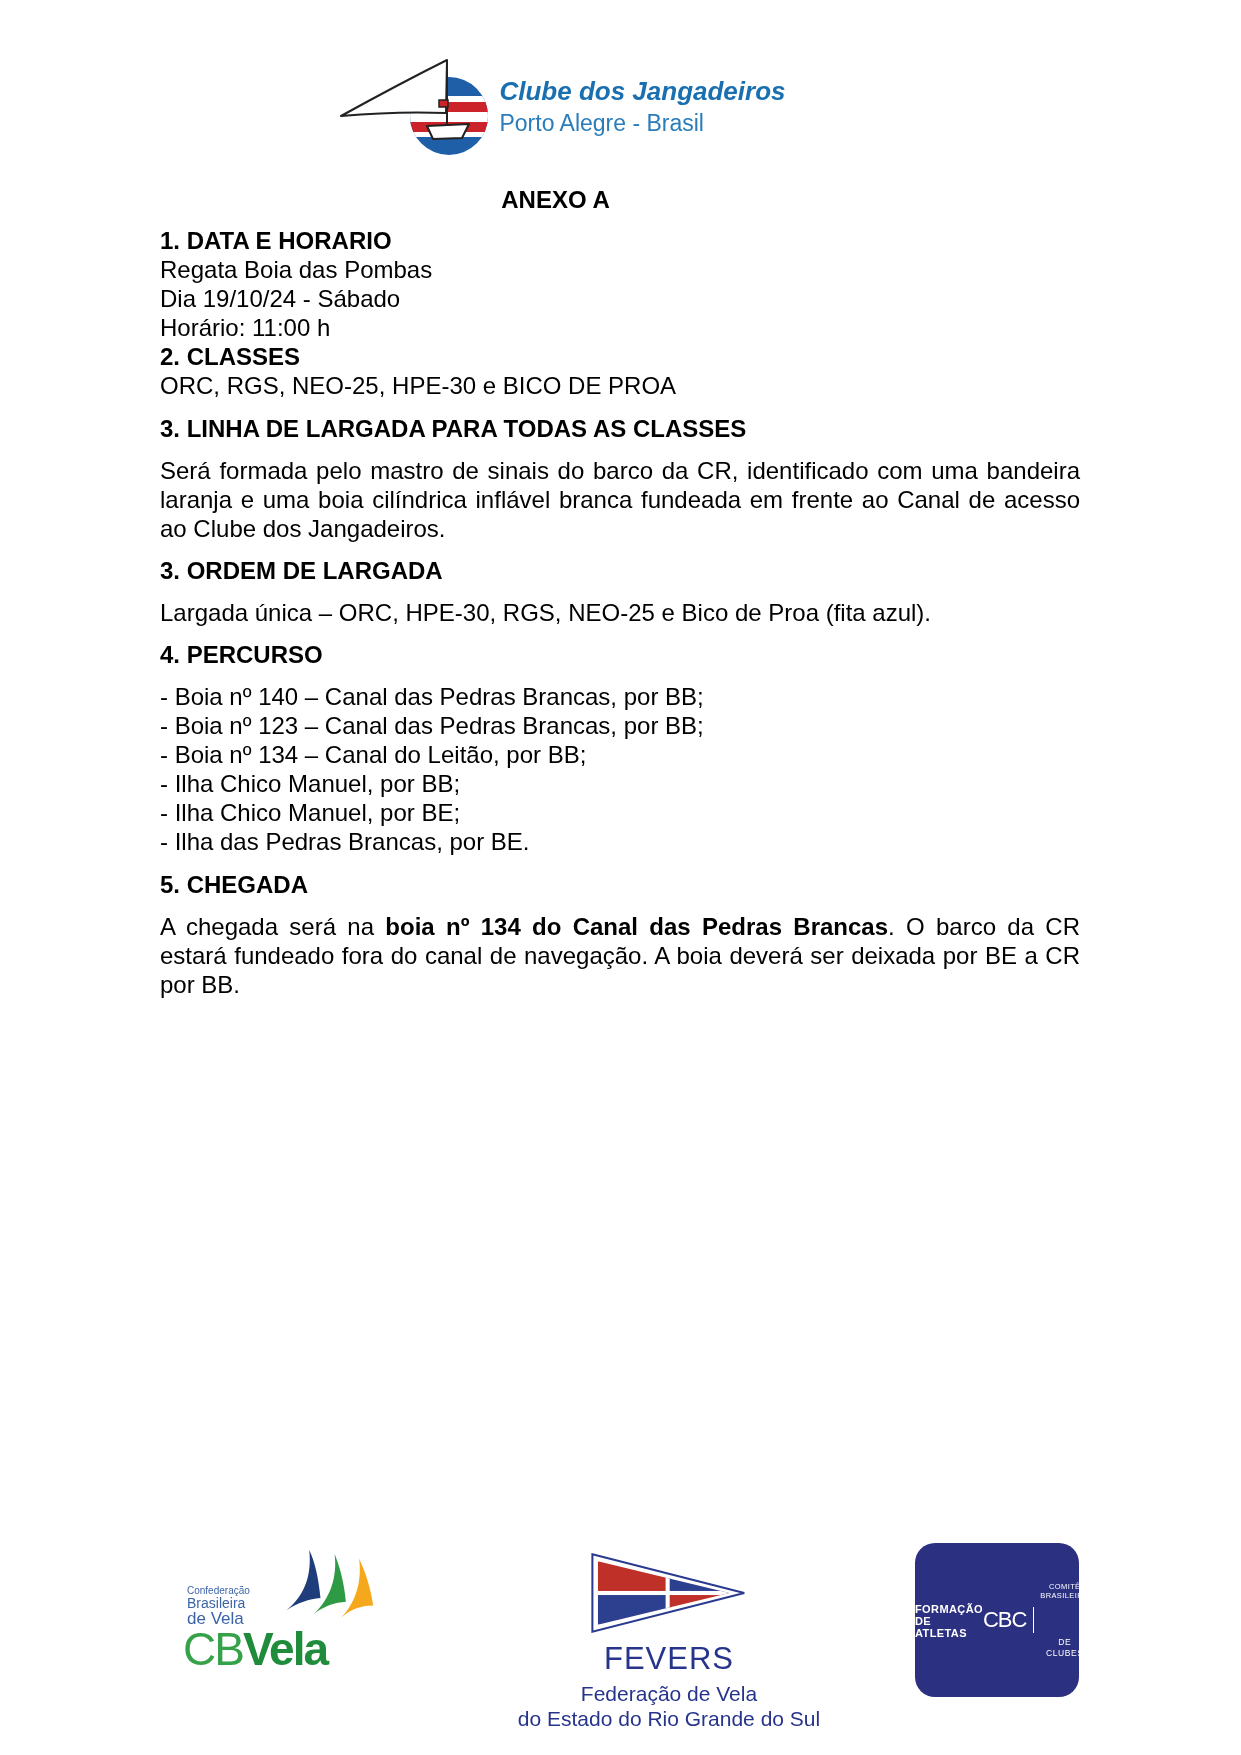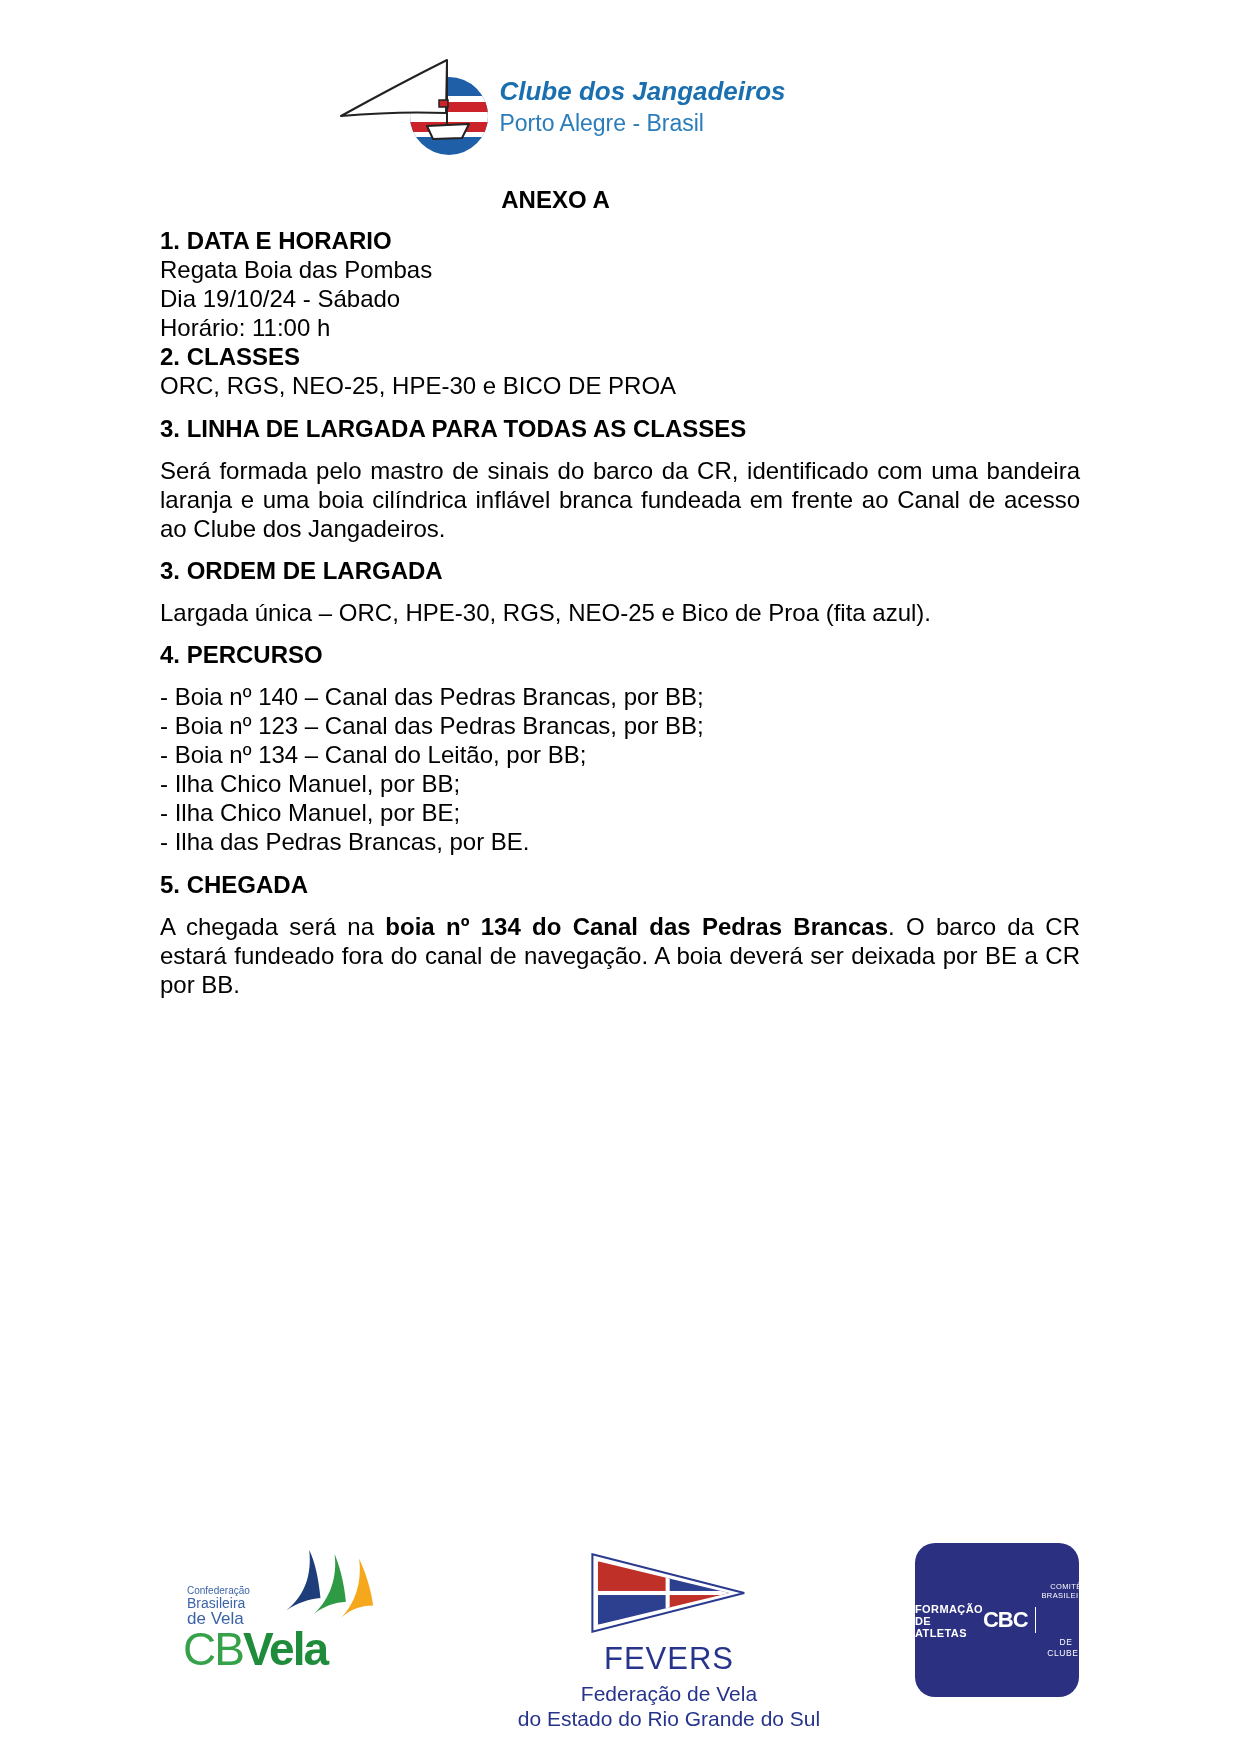--- a/index.html
+++ b/index.html
@@ -56,21 +56,21 @@
   .fevers-sub2 { font-size:21px; margin-top:1px; }
 
   
   .cbc { position:absolute; left:915px; top:1543px; width:164px; height:154px;
          background:#2b3080; border-radius:20px; color:#fff;
          display:flex; flex-direction:row; align-items:center; }
   .runner-svg { width:86px; height:76px; margin-top:8px; }
   .cbc-tagline { font-size:11px; font-weight:bold; letter-spacing:0.4px; margin-top:1px; }
   .cbc-divider { width:120px; height:1px; background:#fff; margin:4px 0 5px; }
   .cbc-bottom { display:flex; align-items:center; }
-  .cbc-abbr { font-size:22px; font-weight:bold; letter-spacing:-1px; }
+  .cbc-abbr { font-size:22px; font-weight:normal; letter-spacing:-1px; }
   .cbc-vline { width:1px; height:26px; background:#fff; margin:0 6px 0 7px; }
   .cbc-org { text-align:center; line-height:1.25; }
   .cbc-org .c1 { font-size:7.5px; letter-spacing:0.4px; }
   .cbc-org .c2 { font-size:8.5px; font-weight:normal; letter-spacing:0.6px;margin-top:37px; }
 </style>
 </head>
 <body>
 
 <div class="page">
 

